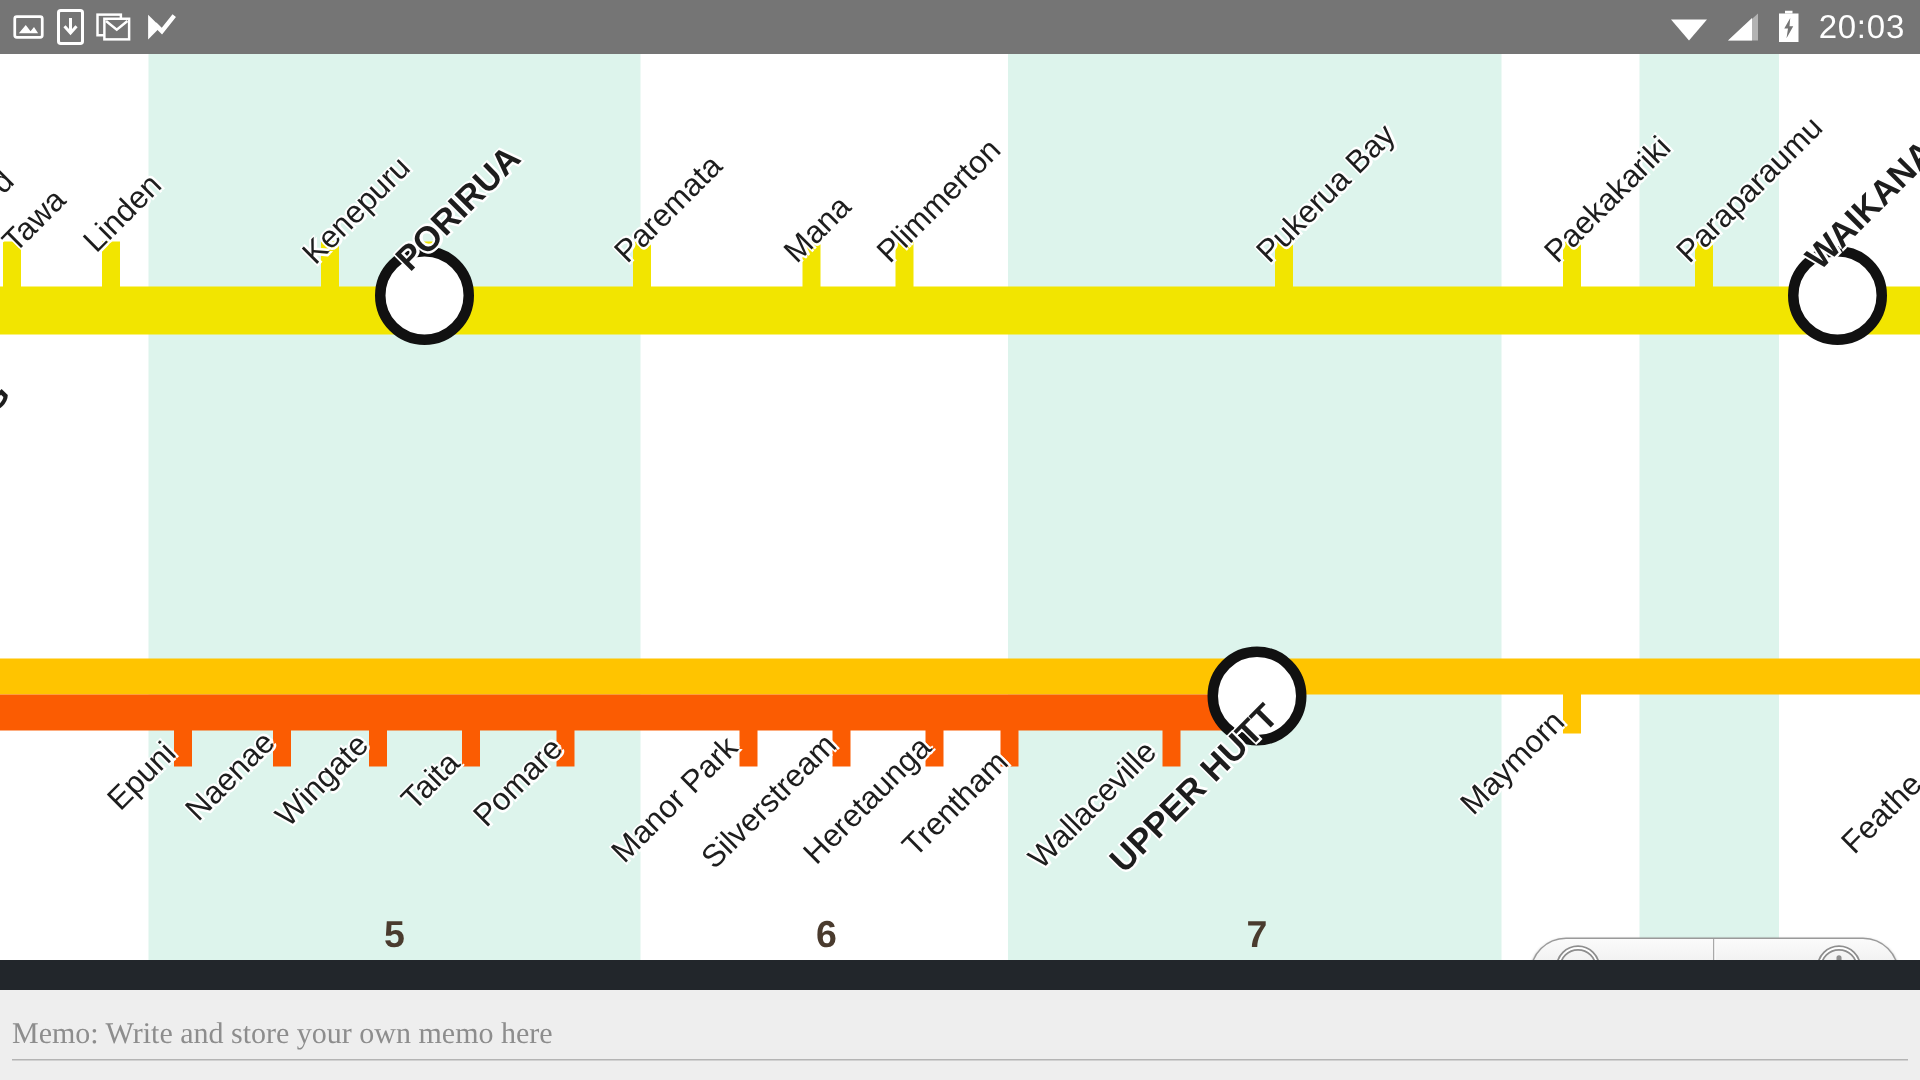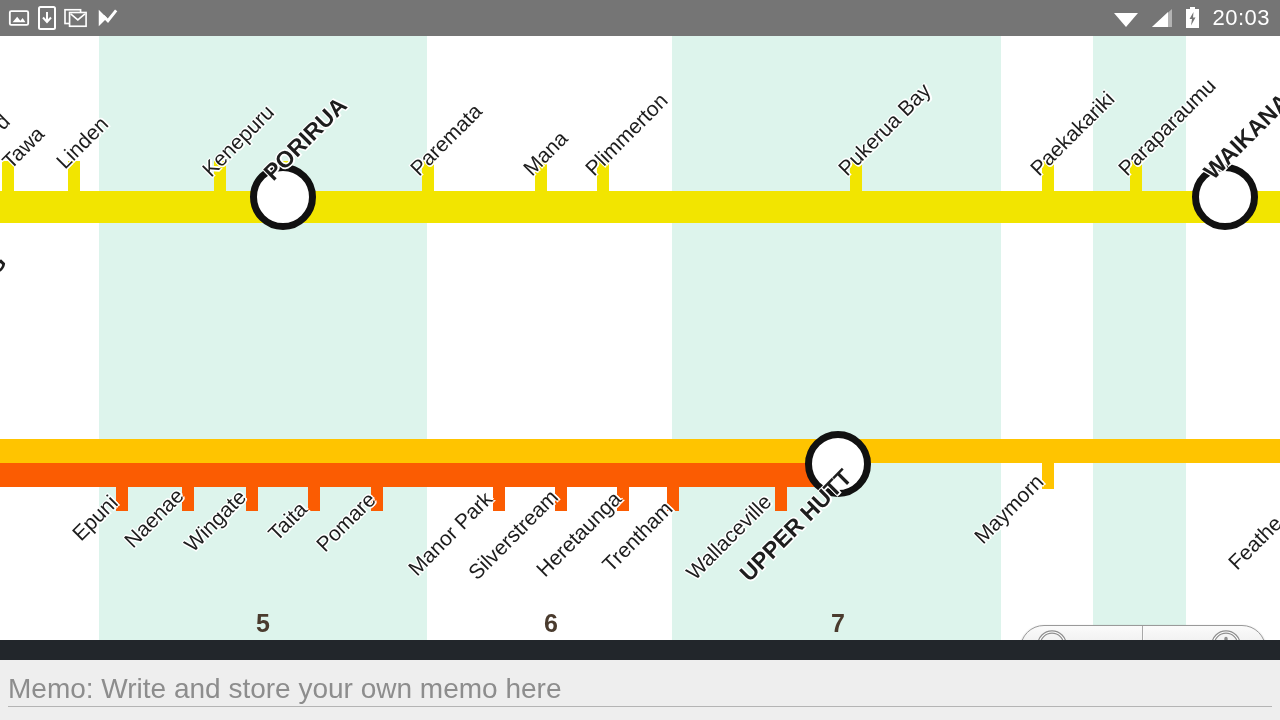--- a/index.html
+++ b/index.html
@@ -167,22 +167,22 @@
   .memo-input {
     position: absolute;
     left: 8px;
     top: 12px;
     width: 1264px;
     height: 34px;
     background: transparent;
     border: none;
     border-bottom: 1px solid #b4b4b4;
     outline: none;
-    font-family: Liberation Sans, sans-serif;
-    font-size: 28px;
+    font-family: Liberation Serif, serif;
+    font-size: 20px;
     color: #8d8d8d;
     padding: 0;
   }
   .memo-input::placeholder { color: #8d8d8d; opacity: 1; }
 </style>
 </head>
 <body>
 
 <div id="app">
 

